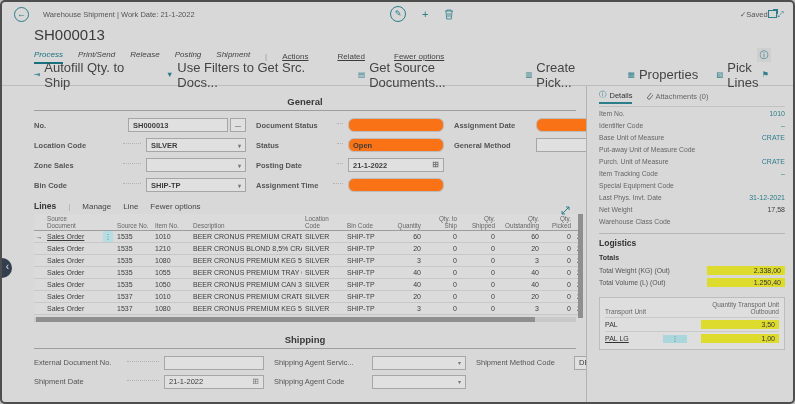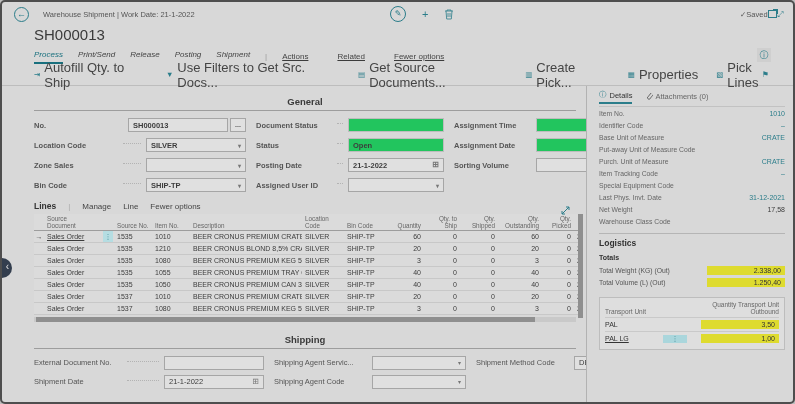--- a/index.html
+++ b/index.html
@@ -55,21 +55,21 @@
 
   .formgrid { display:grid; grid-auto-flow:column; grid-template-rows:repeat(4,20px);
     grid-template-columns:212px 188px 1fr; column-gap:10px; margin-top:4px;font-weight:bold; }
   .frow { display:flex; align-items:center; }
   .flabel { font-size:7.5px; color:#555; white-space:nowrap; display:flex; flex:0 0 auto; }
   .c1 .flabel { width:84px; } .c2 .flabel { width:76px; } .c3 .flabel { width:72px; }
   .frow .lead { flex:1; border-bottom:1px dotted #b3b3b3; margin:0 5px 3px 5px; }
   .ctrl { height:14px; display:flex; align-items:center; background:#e0e0e0;
     border:1px solid #a6a6a6; font-size:7.5px; color:#3c3c3c; padding:0 4px; }
   .c1 .ctrl { width:100px; } .c2 .ctrl, .c3 .ctrl { width:96px; }
-  .ctrl.disabled { background:#22c55e; border-color:#bdbdbd; }
+  .ctrl.disabled { background:#f97316; border-color:#bdbdbd;border-radius:6px; }
   .ctrl .val { flex:1; white-space:nowrap; overflow:hidden; }
   .ctrl .dd { color:#777; font-size:6px; }
   .ctrl .cal { color:#777; font-size:8px; line-height:8px; }
   .assist { width:16px; height:14px; border:1px solid #a6a6a6; background:#e0e0e0; margin-left:2px;
     font-size:7px; color:#555; text-align:center; line-height:11px; }
 
   
   .lines-head { display:flex; align-items:center; gap:12px; margin-top:6px; position:relative; }
   .lines-title { font-size:8.5px; font-weight:bold; color:#333; }
   .vbar { color:#aaa; font-size:8px; }
@@ -262,44 +262,36 @@
             </span>
         </div>
         <div class="frow c2">
           <span class="flabel">Posting Date</span>
             <span class="lead"></span>
           <span class="ctrl">
               <span class="val">21-1-2022</span>
               <span class="cal">⊞</span>
             </span>
         </div>
-        <div class="frow c2">
-          <span class="flabel">Assigned User ID</span>
-            <span class="lead"></span>
-          <span class="ctrl">
-              <span class="val"></span>
-              <span class="dd">▾</span>
-            </span>
-        </div>
         <div class="frow c3">
           <span class="flabel">Assignment Time</span>
             <span class="lead"></span>
           <span class="ctrl disabled">
               <span class="val"></span>
             </span>
         </div>
         <div class="frow c3">
           <span class="flabel">Assignment Date</span>
             <span class="lead"></span>
           <span class="ctrl disabled">
               <span class="val"></span>
             </span>
         </div>
         <div class="frow c3">
-          <span class="flabel">Sorting Volume</span>
+          <span class="flabel">General Method</span>
             <span class="lead"></span>
           <span class="ctrl">
               <span class="val"></span>
             </span>
         </div>
       </div>
 
       <div class="lines-head">
         <span class="lines-title">Lines</span>
         <span class="vbar">|</span>

